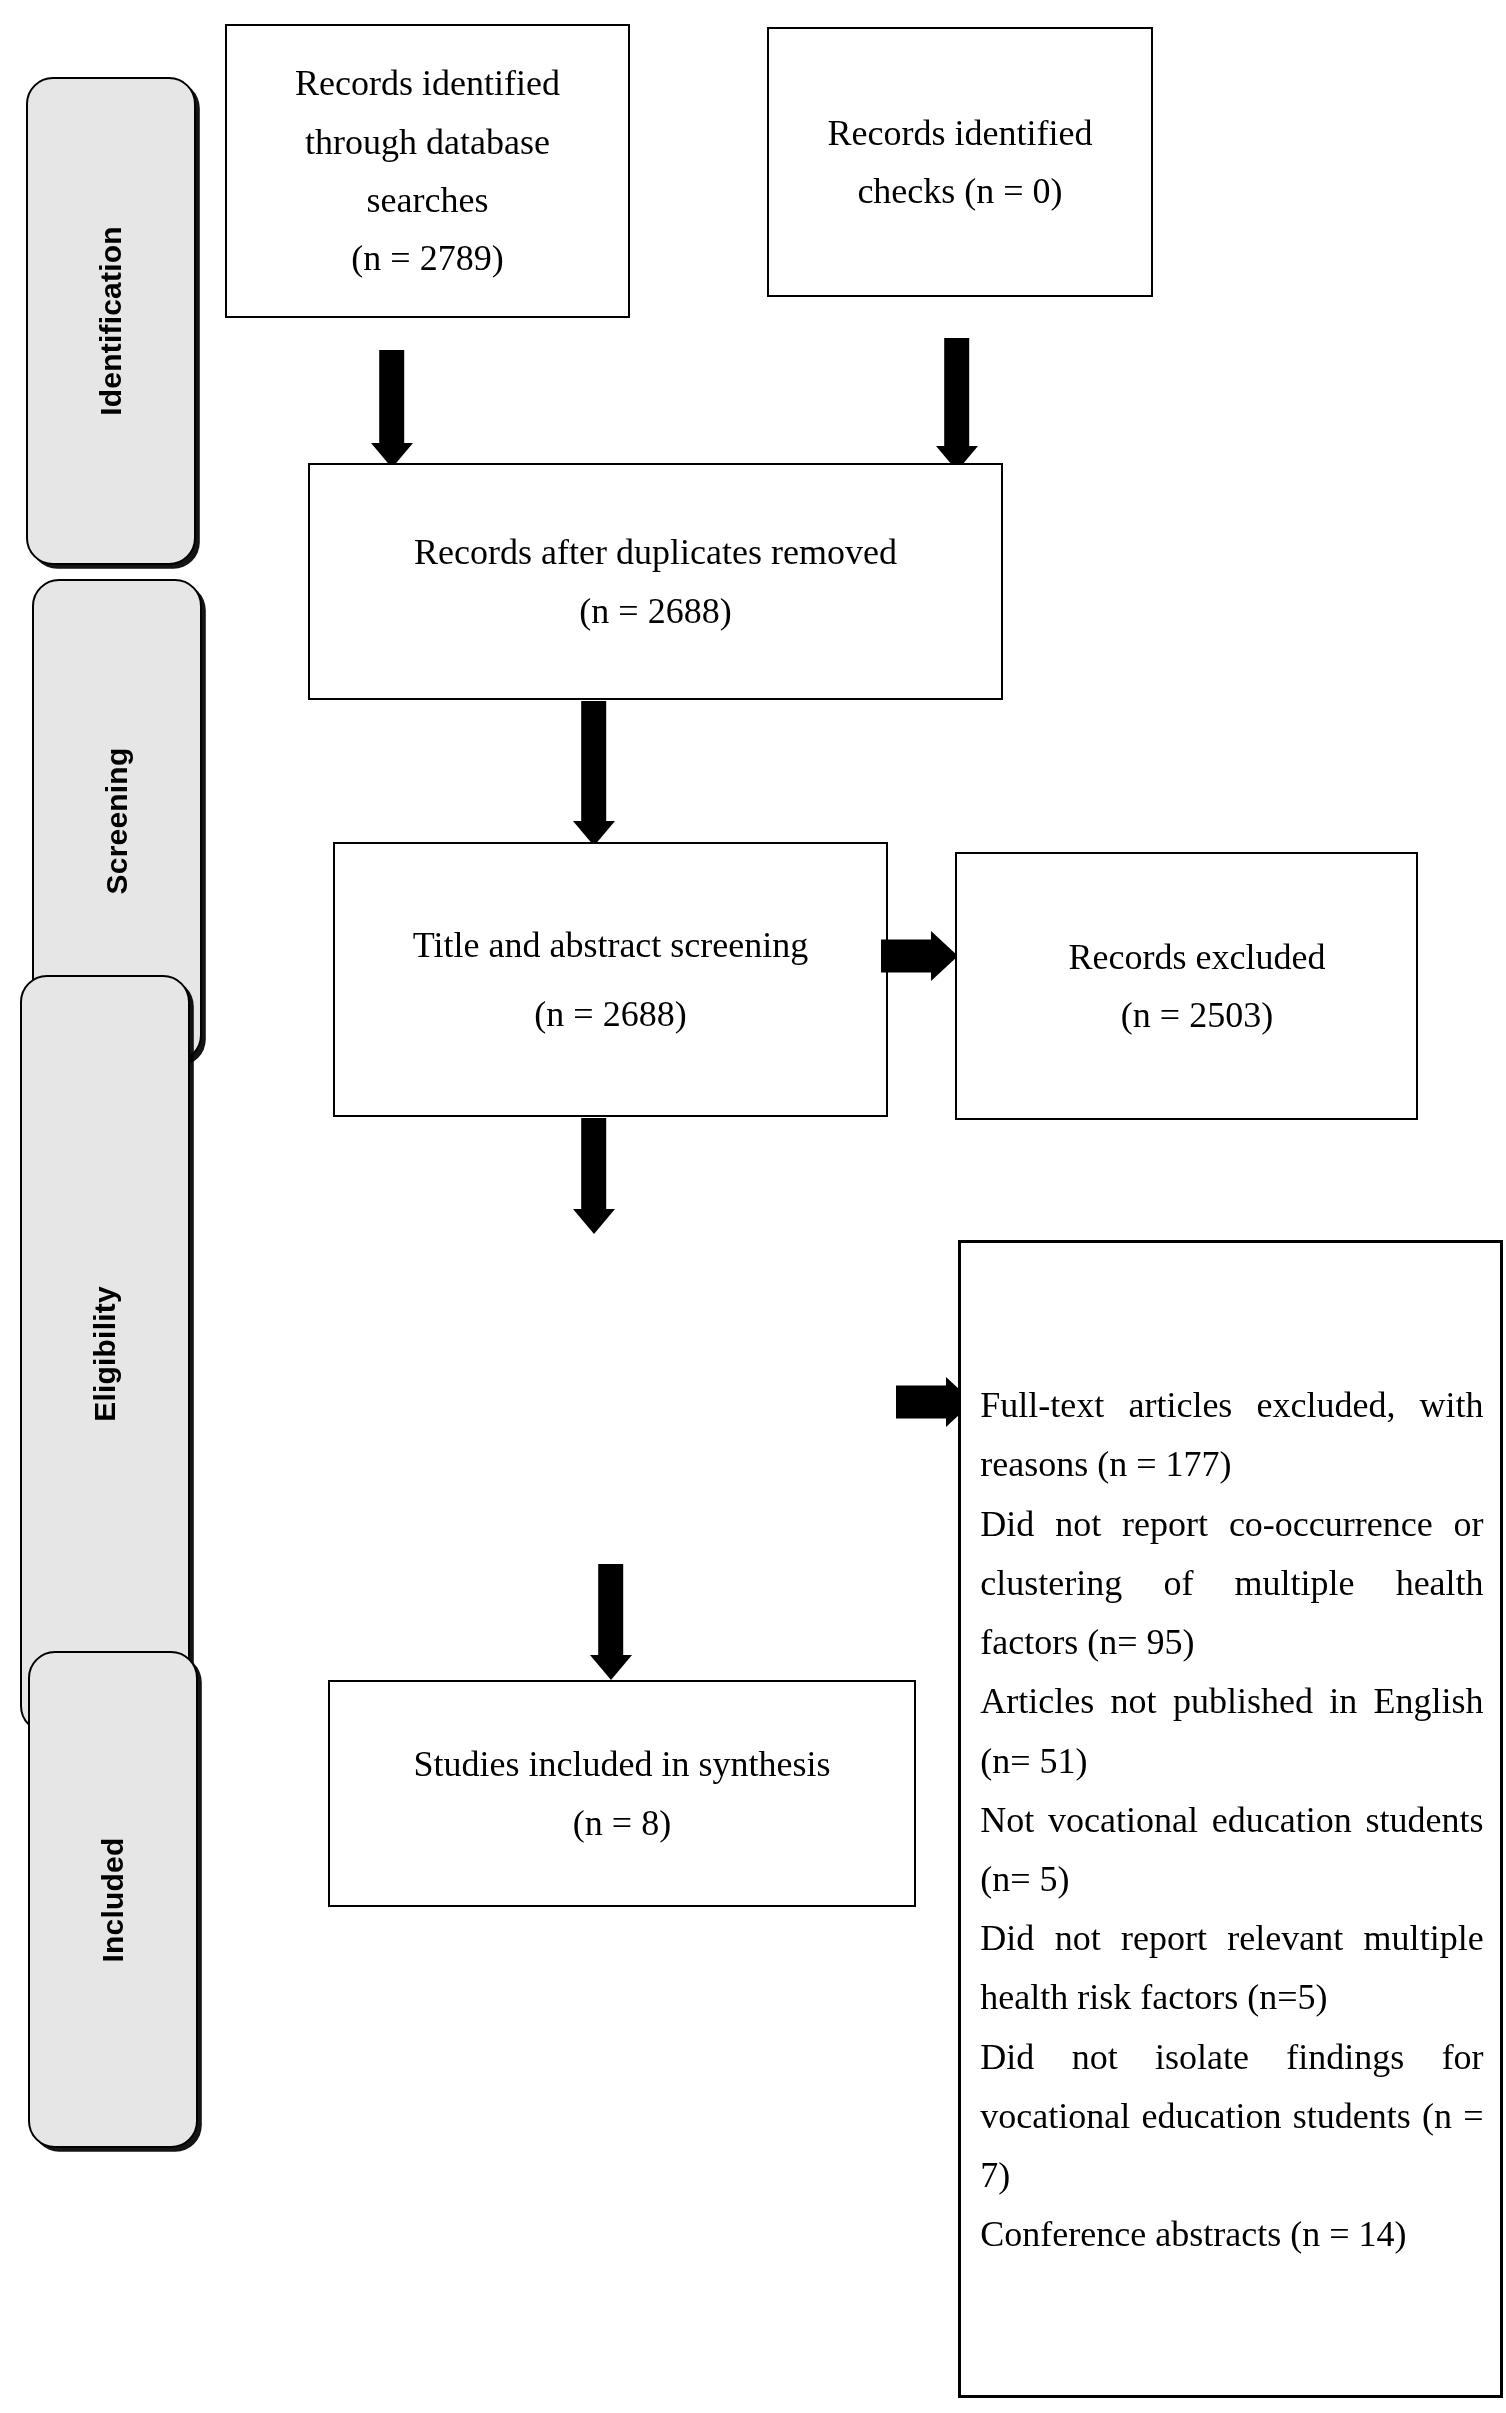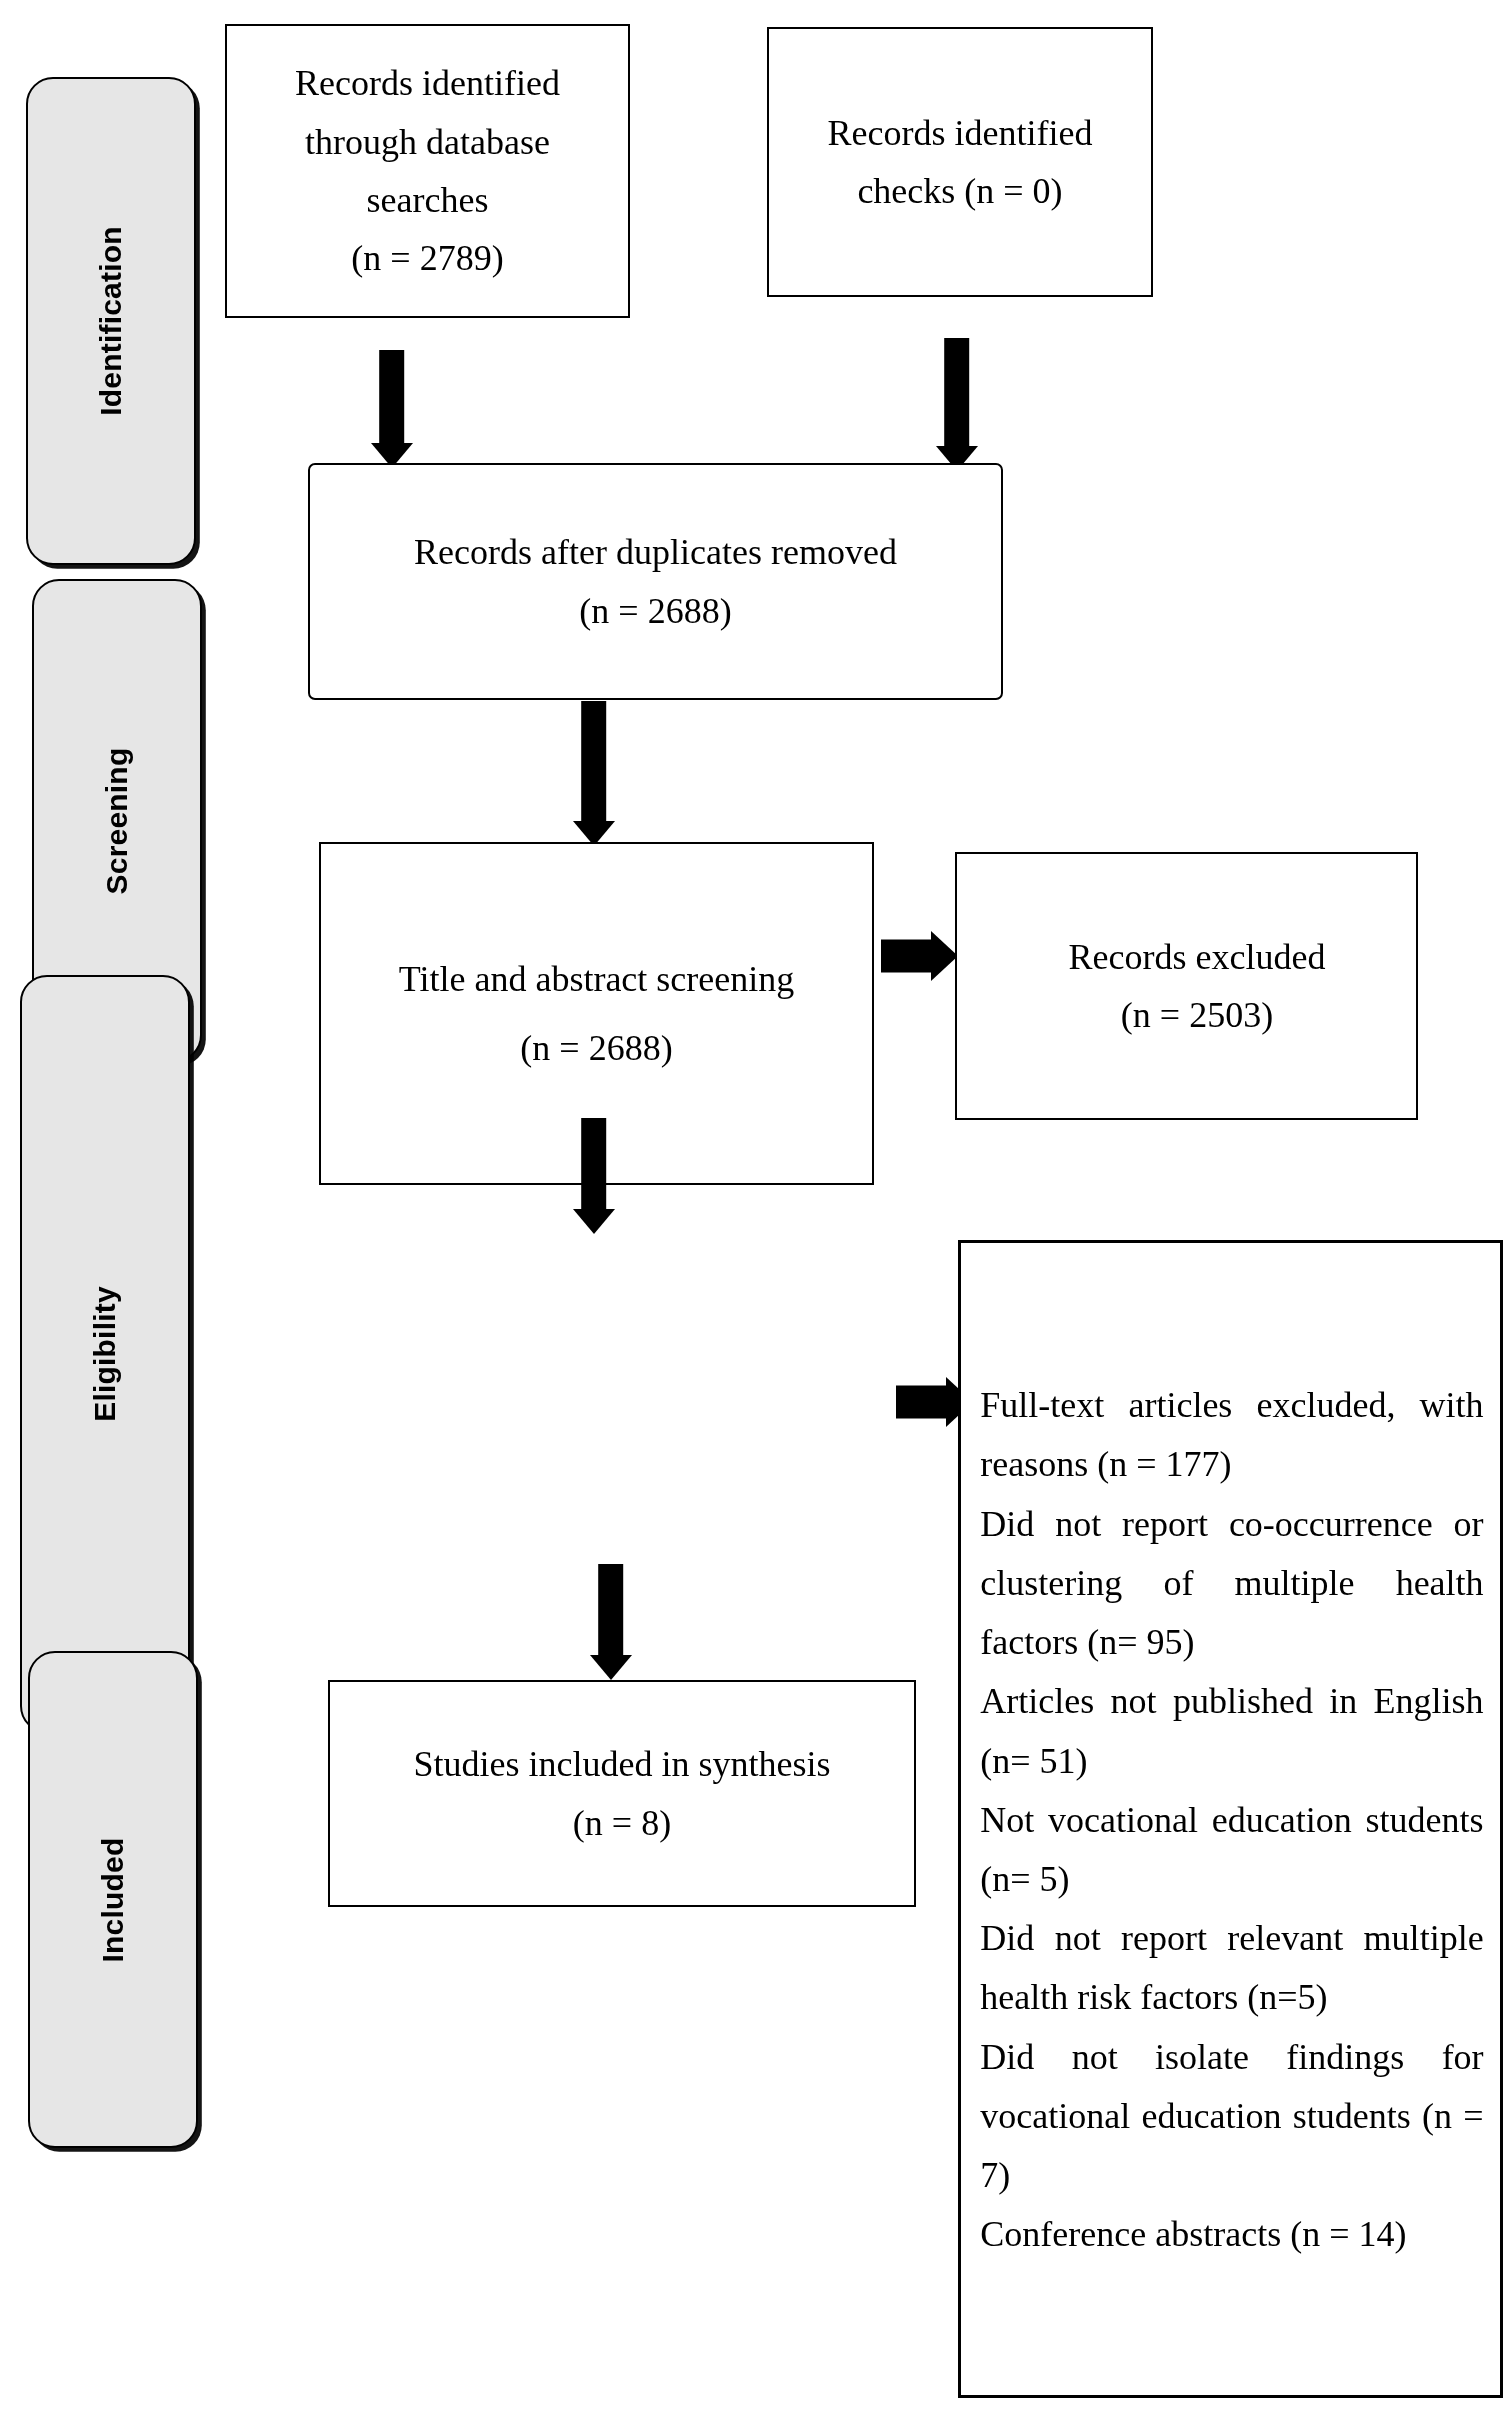--- a/index.html
+++ b/index.html
@@ -164,31 +164,31 @@
   <div class="arrow-down" style="left:360px; top:350px; width:63px; height:118px;">
     <div class="shaft" style="width:25.6px; height:95px;"></div>
     <div class="head"></div>
   </div>
 
   <div class="arrow-down" style="left:925px; top:338px; width:63px; height:133px;">
     <div class="shaft" style="width:25.6px; height:109px;"></div>
     <div class="head"></div>
   </div>
 
-  <div class="box pad" style="left:308px; top:463px; width:695px; height:237px;border-radius:7px;">
+  <div class="box pad" style="left:308px; top:463px; width:695px; height:237px;">
     <div class="box-line">Records after duplicates removed</div>
     <div class="box-line">(n = 2688)</div>
   </div>
 
   <div class="arrow-down" style="left:562px; top:701px; width:63px; height:145px;">
     <div class="shaft" style="width:25.6px; height:121px;"></div>
     <div class="head"></div>
   </div>
 
-  <div class="box pad" style="left:319px; top:842px; width:555px; height:343px;gap:11px;">
+  <div class="box pad" style="left:333px; top:842px; width:555px; height:275px;gap:11px;">
     <div class="box-line">Title and abstract screening</div>
     <div class="box-line">(n = 2688)</div>
   </div>
 
   <div class="arrow-right" style="left:881px; top:920px; width:77px; height:72px;">
     <div class="shaft" style="width:53px; height:33px;"></div>
     <div class="head"></div>
   </div>
 
   <div class="box pad" style="left:955px; top:852px; width:463px; height:268px;padding-left:44px;">

